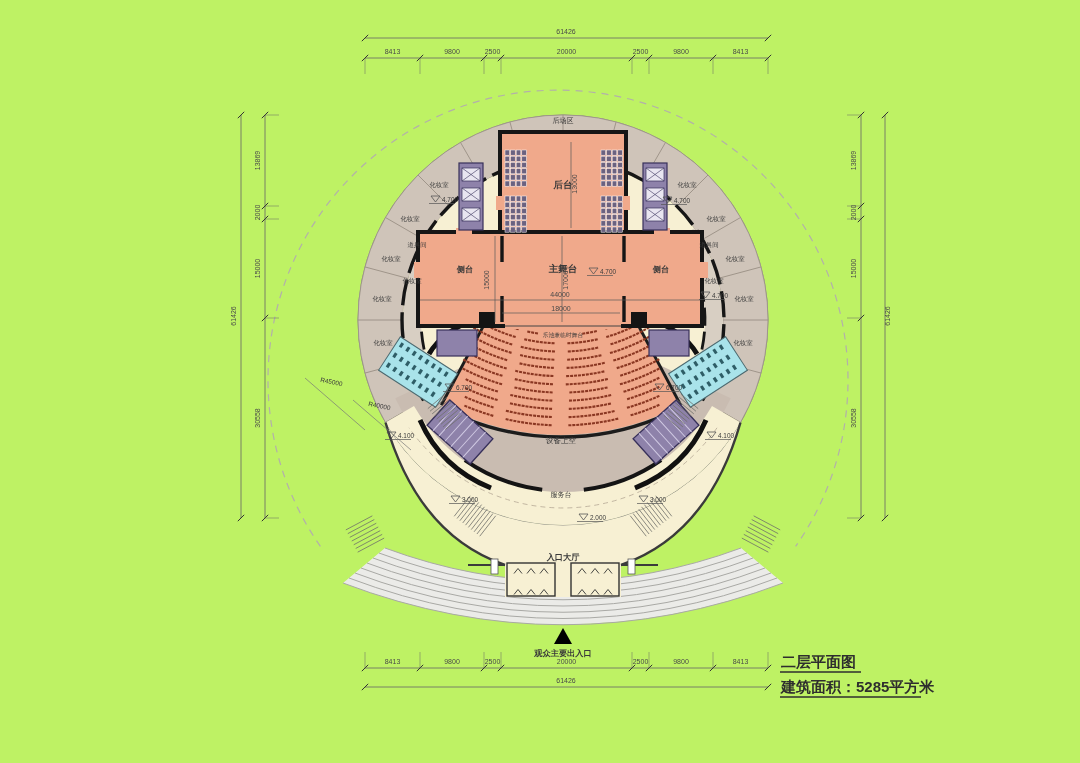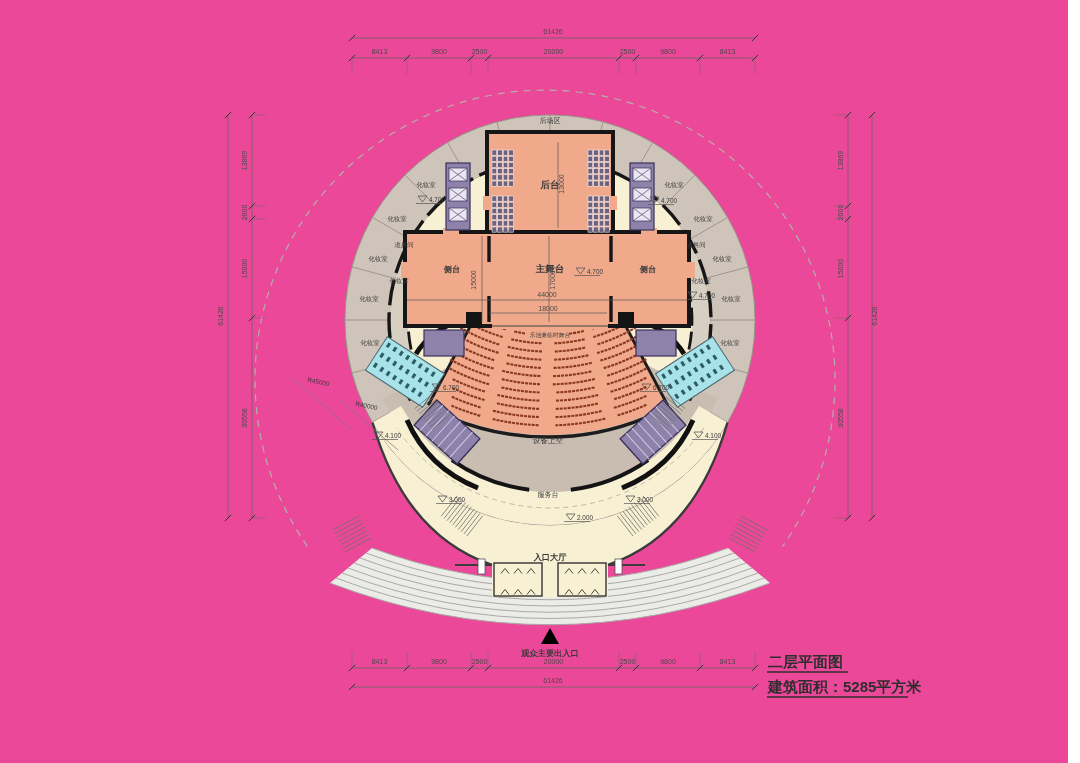--- a/index.html
+++ b/index.html
@@ -1,17 +1,17 @@
 <!DOCTYPE html>
 <html><head>
 <meta charset="utf-8">
 <style>
   html,body{margin:0;padding:0;background:#fff;}
-  #stage{position:relative;width:1068px;height:763px;background:#ec4899;overflow:hidden;
-         font-family:"Liberation Sans","DejaVu Sans",sans-serif;}
+  #stage{position:relative;width:1068px;height:763px;background:#bef264;overflow:hidden;
+         font-family:"Liberation Sans","DejaVu Sans",sans-serif;padding-left:13px;}
   svg text{font-family:"Liberation Sans","DejaVu Sans",sans-serif;fill:#3a3a3a;}
   .mid{text-anchor:middle;}
   .f55{font-size:5.8px;} .f6{font-size:6.4px;} .f7{font-size:7px;} .f75{font-size:7.6px;}
   .f8{font-size:8.2px;font-weight:bold;} .f9{font-size:9.5px;font-weight:bold;}
   .f14{font-size:15px;font-weight:bold;fill:#2e2e2e;}
   .dimtxt{font-size:7px;fill:#4a4a4a;}
 </style>
 </head>
 <body>
 

